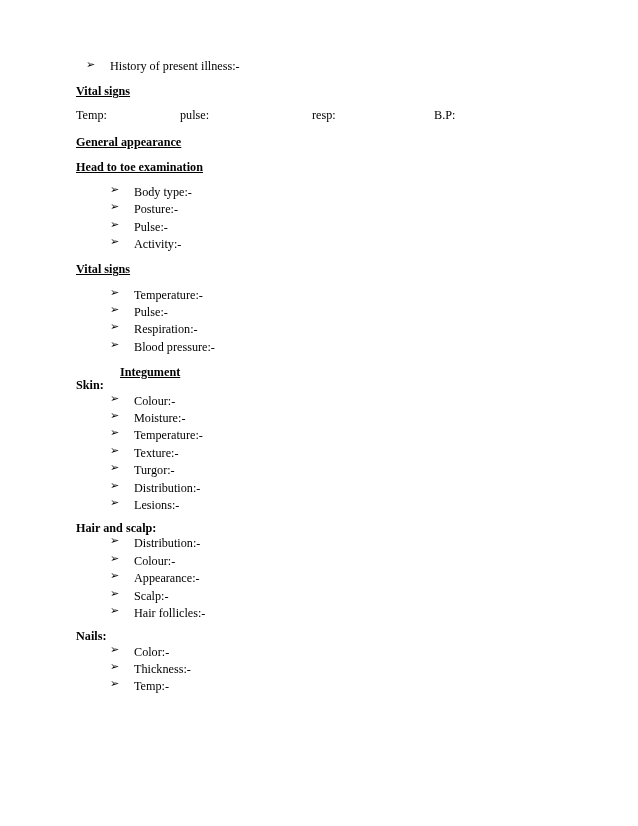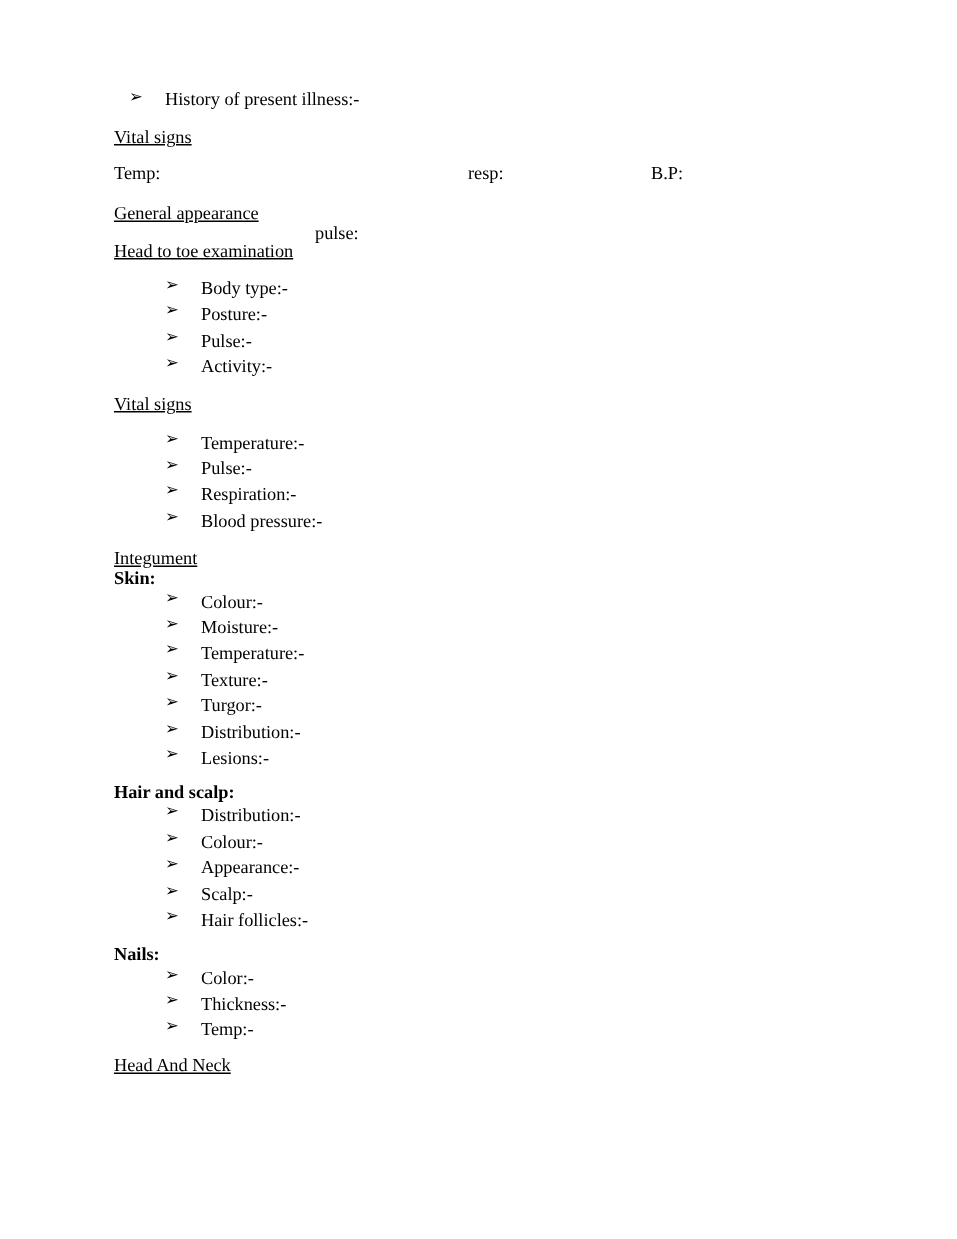--- a/index.html
+++ b/index.html
@@ -21,21 +21,21 @@
     background: #ffffff;
     box-sizing: border-box;
     padding: 60px 70px 0 76px;
   }
   .doc-body {
     font-size: 12.2px;
     line-height: 1.0;
   }
   .heading {
     margin: 0 0 12px 0;
-    font-weight: normal;
+    font-weight: bold;
     text-decoration: underline;
     font-size: 12.2px;
   }
   .subhead {
     margin: 0 0 2px 0;
     font-weight: bold;
     font-size: 12.2px;
   }
   .bullet-list {
     list-style: none;
@@ -64,21 +64,21 @@
     font-size: 12.2px;
     position: relative;
     height: 15px;
     text-align: center;
   }
   .vitals-row span {
     position: absolute;
     top: 0;
   }
   .v-temp { left: 0; }
-  .v-pulse { left: 134px; margin-top: 40px; }
+  .v-pulse { left: 104px; }
   .v-resp { left: 236px; }
   .v-bp { left: 358px; }
   .first-item {
     position: relative;
     padding-left: 34px;
     margin: 0 0 13px 0;
     font-size: 12.2px;
   }
   .first-item .arrow {
     position: absolute;
@@ -120,21 +120,21 @@
 
     <div class="heading">Vital signs</div>
     <ul class="bullet-list">
       <li><span class="arrow">➢</span><span>Temperature:-</span></li>
       <li><span class="arrow">➢</span><span>Pulse:-</span></li>
       <li><span class="arrow">➢</span><span>Respiration:-</span></li>
       <li><span class="arrow">➢</span><span>Blood pressure:-</span></li>
     </ul>
 
 
-    <div class="heading" style="margin-bottom:1px;">Integument</div>
+    <div class="heading" style="margin-bottom:1px;margin-left:44px;">Integument</div>
 
     <div class="subhead">Skin:</div>
     <ul class="bullet-list tight">
       <li><span class="arrow">➢</span><span>Colour:-</span></li>
       <li><span class="arrow">➢</span><span>Moisture:-</span></li>
       <li><span class="arrow">➢</span><span>Temperature:-</span></li>
       <li><span class="arrow">➢</span><span>Texture:-</span></li>
       <li><span class="arrow">➢</span><span>Turgor:-</span></li>
       <li><span class="arrow">➢</span><span>Distribution:-</span></li>
       <li><span class="arrow">➢</span><span>Lesions:-</span></li>
@@ -149,16 +149,15 @@
       <li><span class="arrow">➢</span><span>Hair follicles:-</span></li>
     </ul>
 
     <div class="subhead">Nails:</div>
     <ul class="bullet-list tight">
       <li><span class="arrow">➢</span><span>Color:-</span></li>
       <li><span class="arrow">➢</span><span>Thickness:-</span></li>
       <li><span class="arrow">➢</span><span>Temp:-</span></li>
     </ul>
 
-    <div class="heading">Head And Neck</div>
 
   </div>
 </div>
 
 </body></html>

